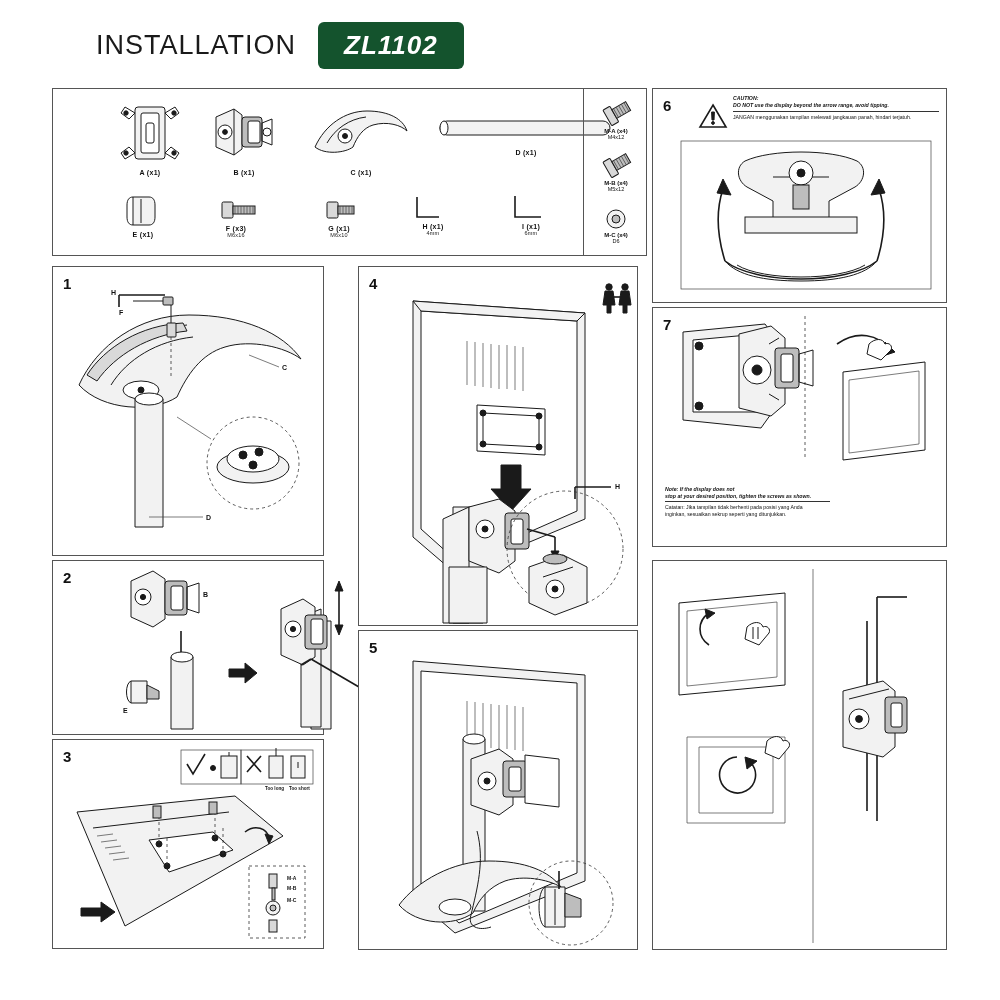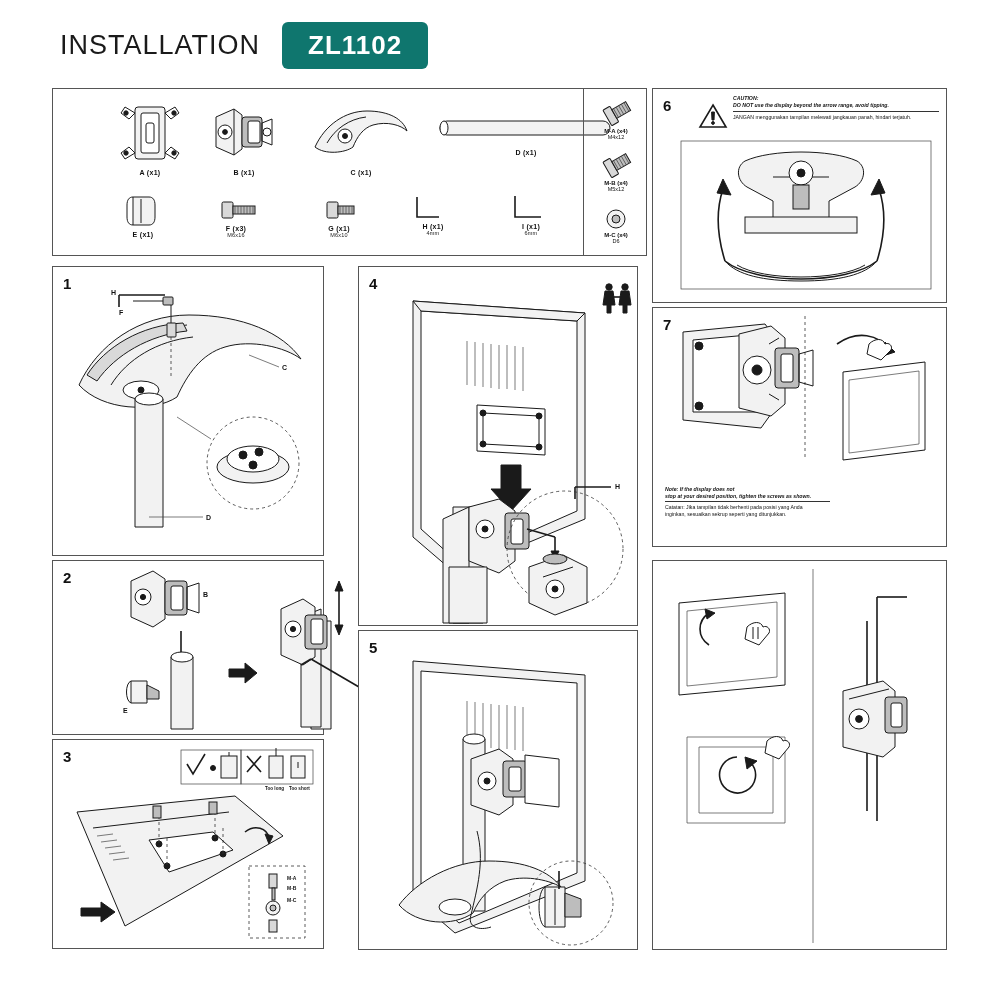--- a/index.html
+++ b/index.html
@@ -1,22 +1,22 @@
 <!DOCTYPE html>
 <html><head>
 <meta charset="utf-8">
 <style>
   html,body{margin:0;padding:0;background:#ffffff;}
   body{width:1000px;height:1000px;font-family:"Liberation Sans",sans-serif;color:#111;position:relative;overflow:hidden;}
   .page{position:absolute;inset:0;}
 
   
   .header{position:absolute;left:60px;top:22px;display:flex;align-items:center;gap:22px;}
-  .title{font-size:27px;letter-spacing:1px;color:#1a1a1a;font-weight:400;}
-  .model{background:#0f766e;color:#fff;font-weight:bold;font-size:26px;
+  .title{font-size:27px;letter-spacing:1px;color:#1a1a1a;font-weight:400;margin-left:36px;}
+  .model{background:#14532d;color:#fff;font-weight:bold;font-style:italic;font-size:26px;
          padding:8px 26px;border-radius:6px;letter-spacing:1px;}
 
   
   .panel{position:absolute;border:1px solid #555;box-sizing:border-box;background:#fff;}
   .step-num{position:absolute;font-size:15px;font-weight:bold;color:#111;}
 
   
   #parts{left:52px;top:88px;width:595px;height:168px;}
   #parts-right{left:583px;top:88px;width:64px;height:168px;border-left:1px solid #555;position:absolute;box-sizing:border-box;}
   .part{position:absolute;text-align:center;}

